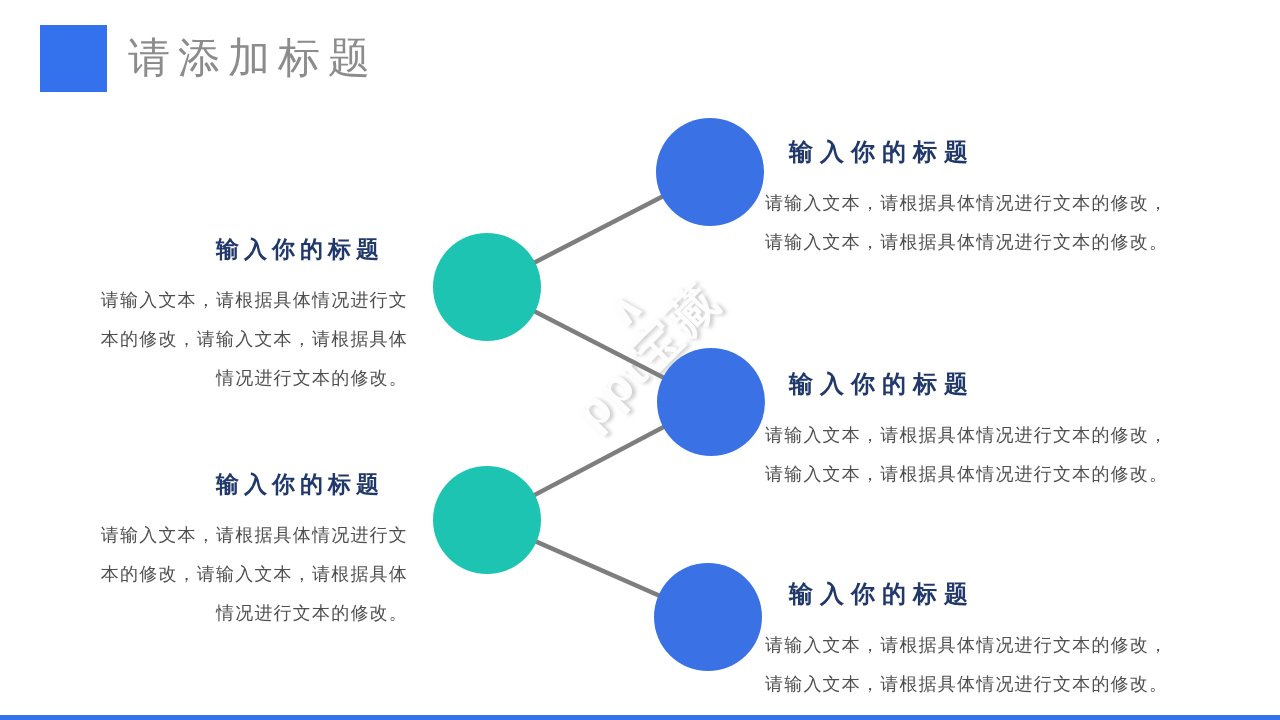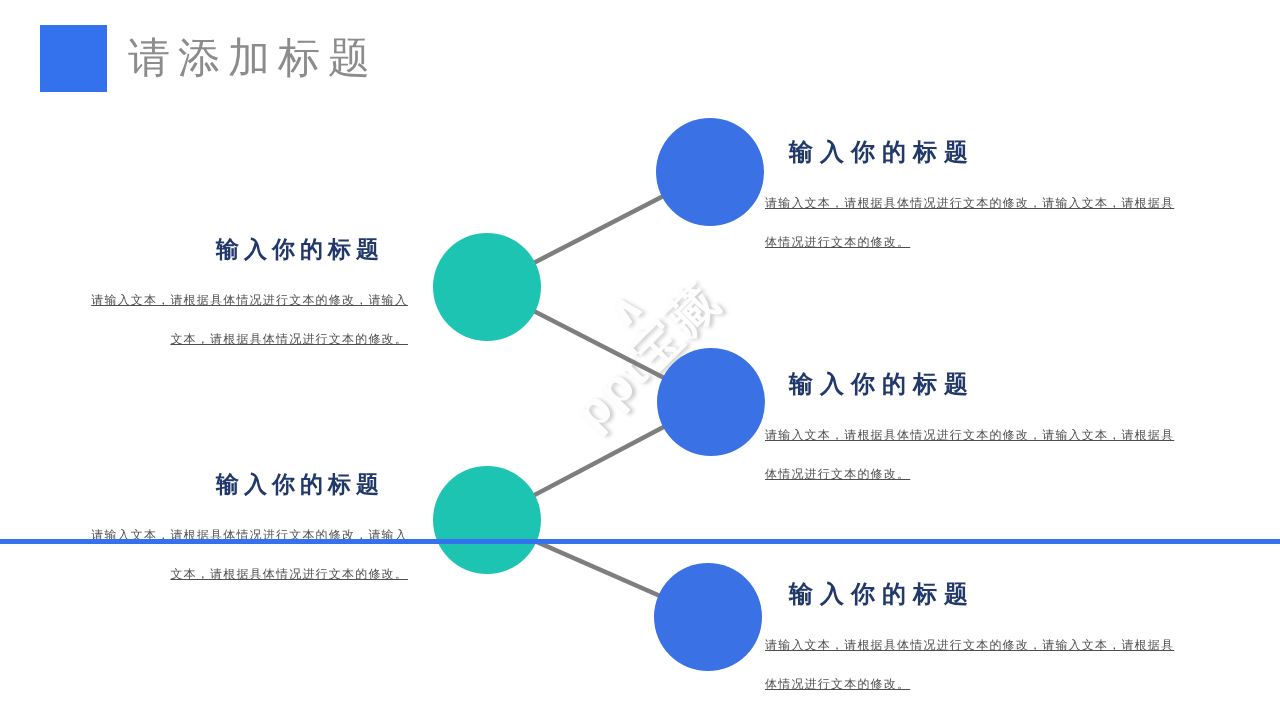--- a/index.html
+++ b/index.html
@@ -9,21 +9,21 @@
     --connector-gray:#7E7E7E;
     --heading-navy:#21386B;
     --body-gray:#4F4F4F;
     --title-gray:#8C8C8C;
   }
   html,body{margin:0;padding:0;}
   body{
     width:1280px;height:720px;background:#ffffff;overflow:hidden;
     font-family:"Liberation Sans","DejaVu Sans",sans-serif;
   }
-  .slide{position:relative;width:1280px;height:544px;background:#ffffff;}
+  .slide{position:relative;width:1280px;height:720px;background:#ffffff;}
 
   
   .title-square{
     position:absolute;left:40px;top:25px;width:67px;height:67px;
     background:var(--accent-blue);z-index:4;
   }
   .slide-title{
     position:absolute;left:128px;top:28px;margin:0;z-index:4;
     font-size:42px;line-height:60px;font-weight:500;letter-spacing:8px;
     color:var(--title-gray);white-space:nowrap;
@@ -60,22 +60,22 @@
   .node.b2{left:657px;top:348px;}
   .node.b3{left:654px;top:563px;}
 
   
   .tb{position:absolute;z-index:3;}
   .tb h3{
     margin:16px;font-size:24px;line-height:32px;font-weight:700;
     letter-spacing:7px;color:var(--heading-navy);white-space:nowrap;
   }
   .tb p{
-    margin:4px 0 0 0;font-size:12px;line-height:39px;letter-spacing:1.2px;
-    color:var(--body-gray);word-break:break-all;text-decoration:underline;
+    margin:4px 0 0 0;font-size:18px;line-height:39px;letter-spacing:1.2px;
+    color:var(--body-gray);word-break:break-all;
   }
   .tb-right{left:765px;width:420px;text-align:left;}
   .tb-right h3{padding-left:8px;}
   .tb-left{width:325px;text-align:right;}
   .tb-left h3{padding-right:8px;font-size:23px;letter-spacing:5px;}
   .rb1{top:120px;}
   .rb2{top:352px;}
   .rb3{top:562px;}
   .lb1{left:83px;top:217px;}
   .lb2{left:83px;top:452px;}

